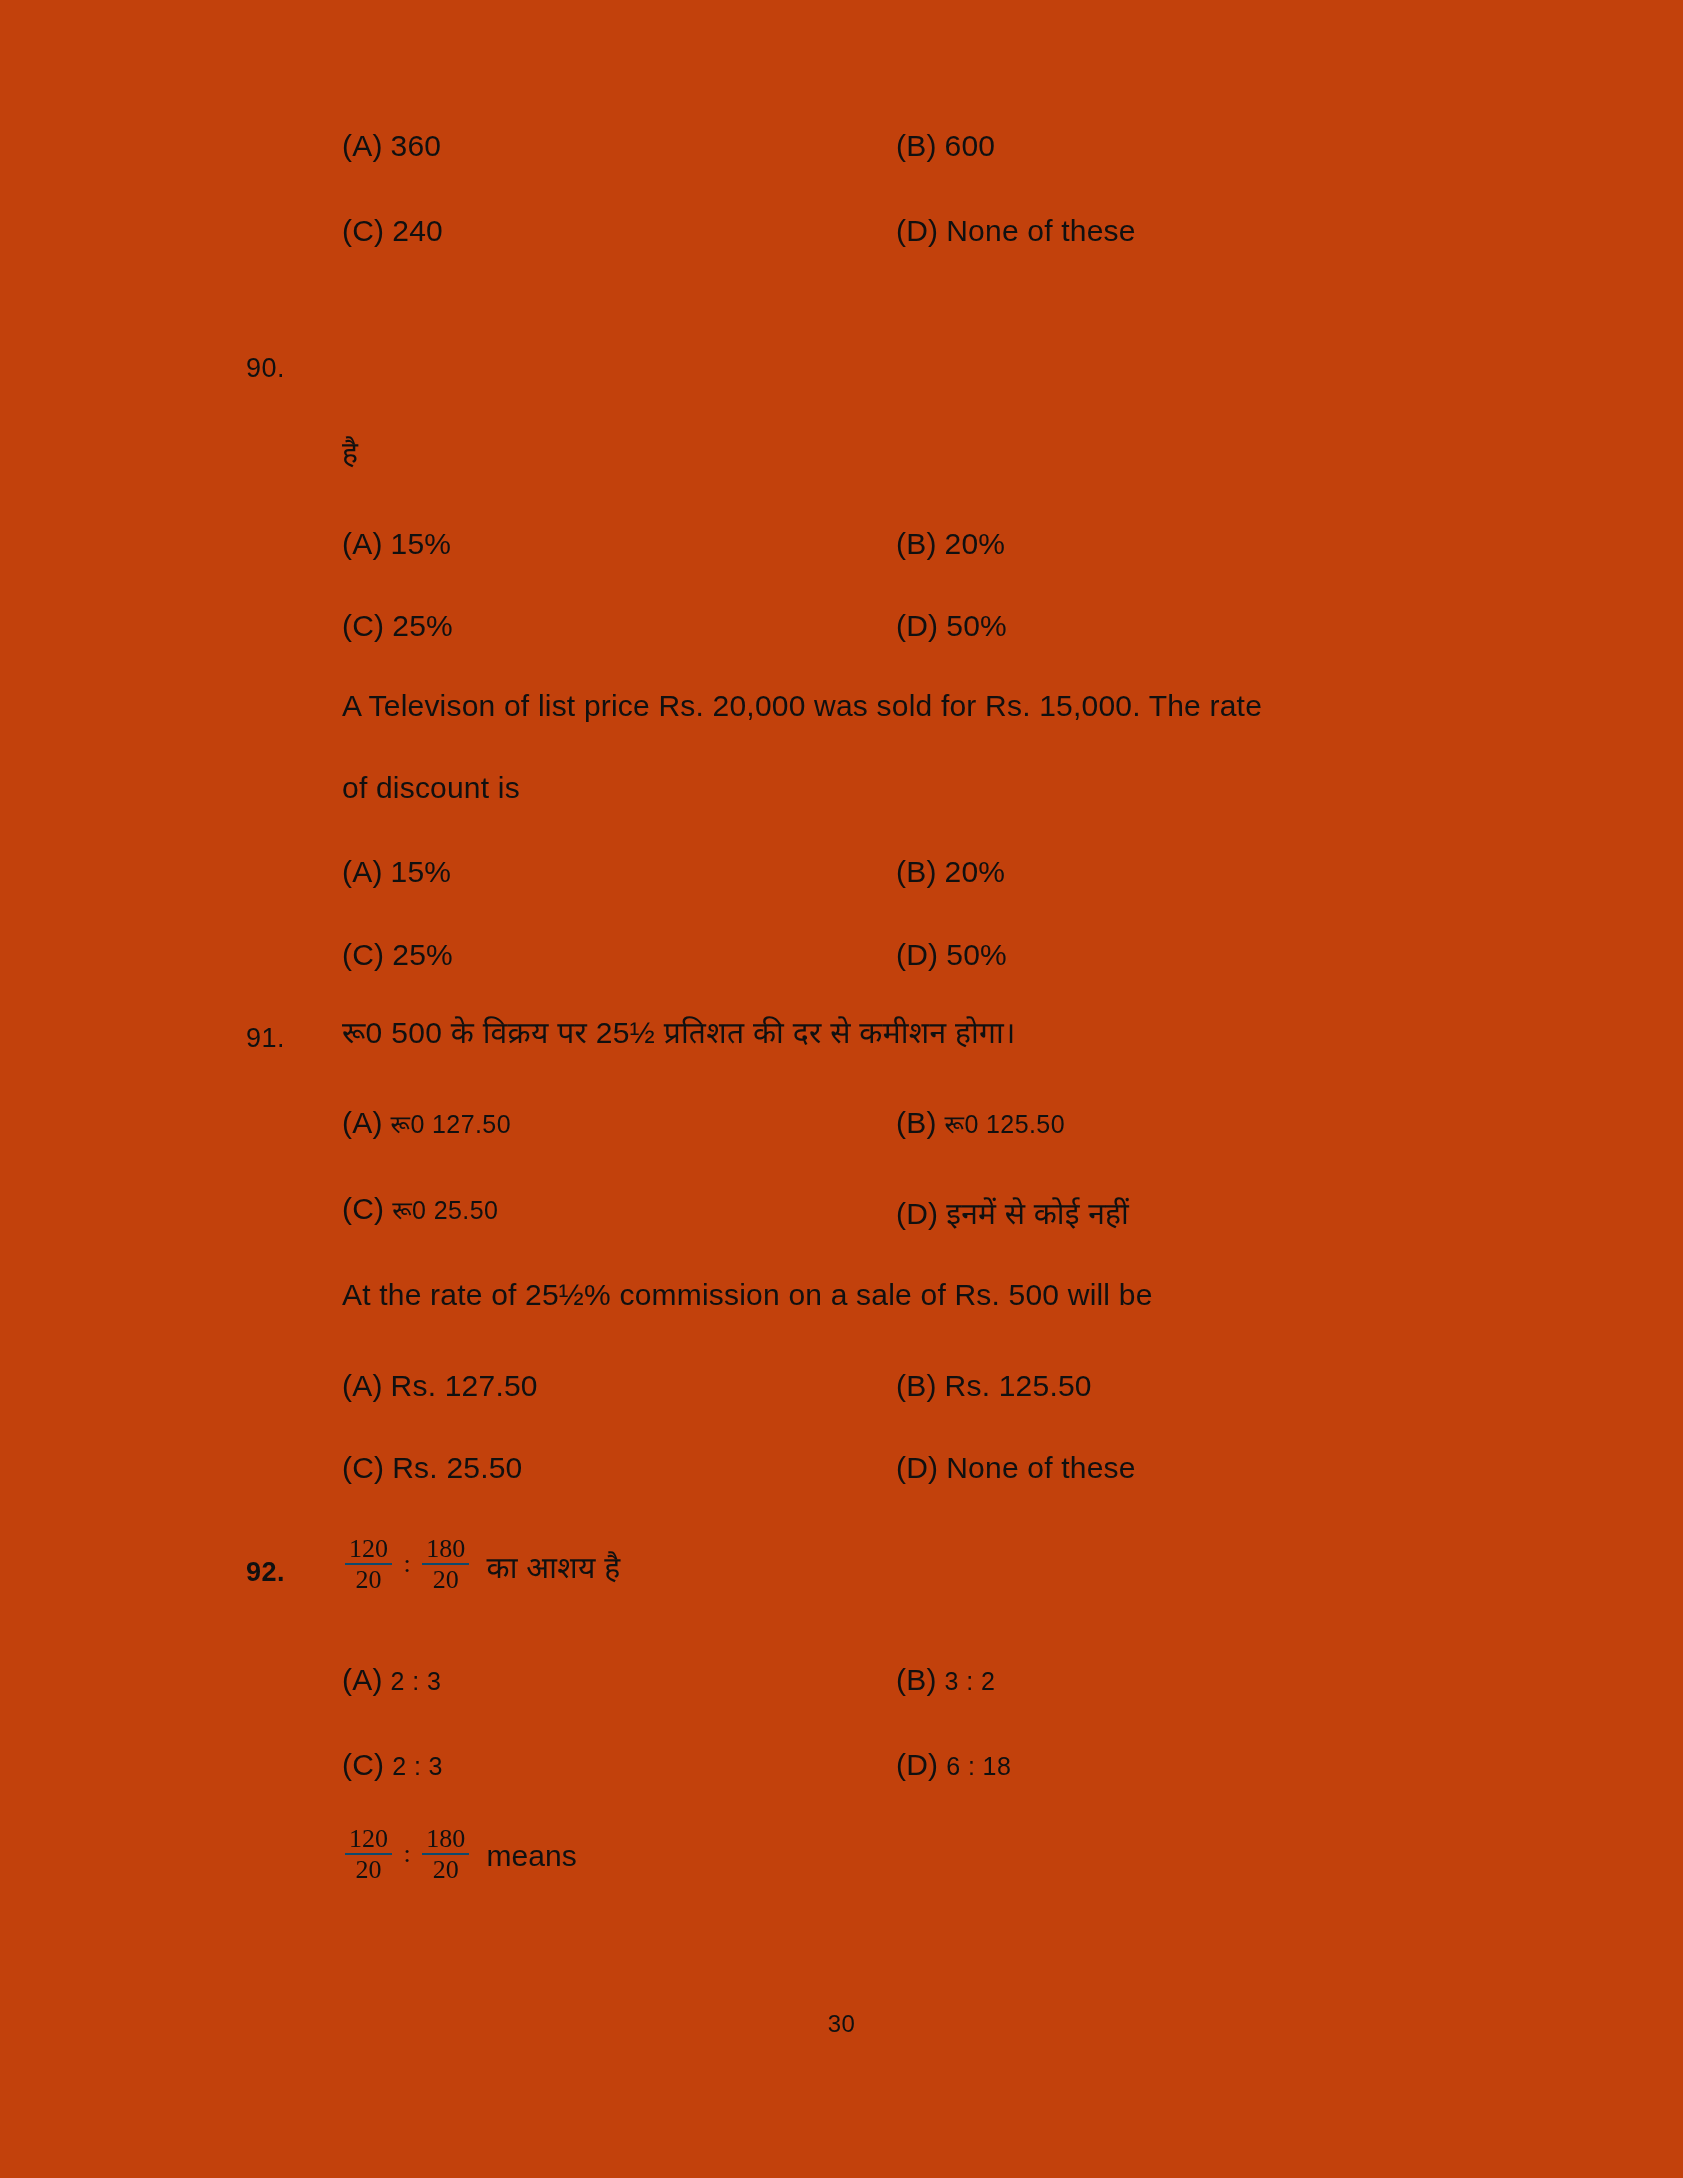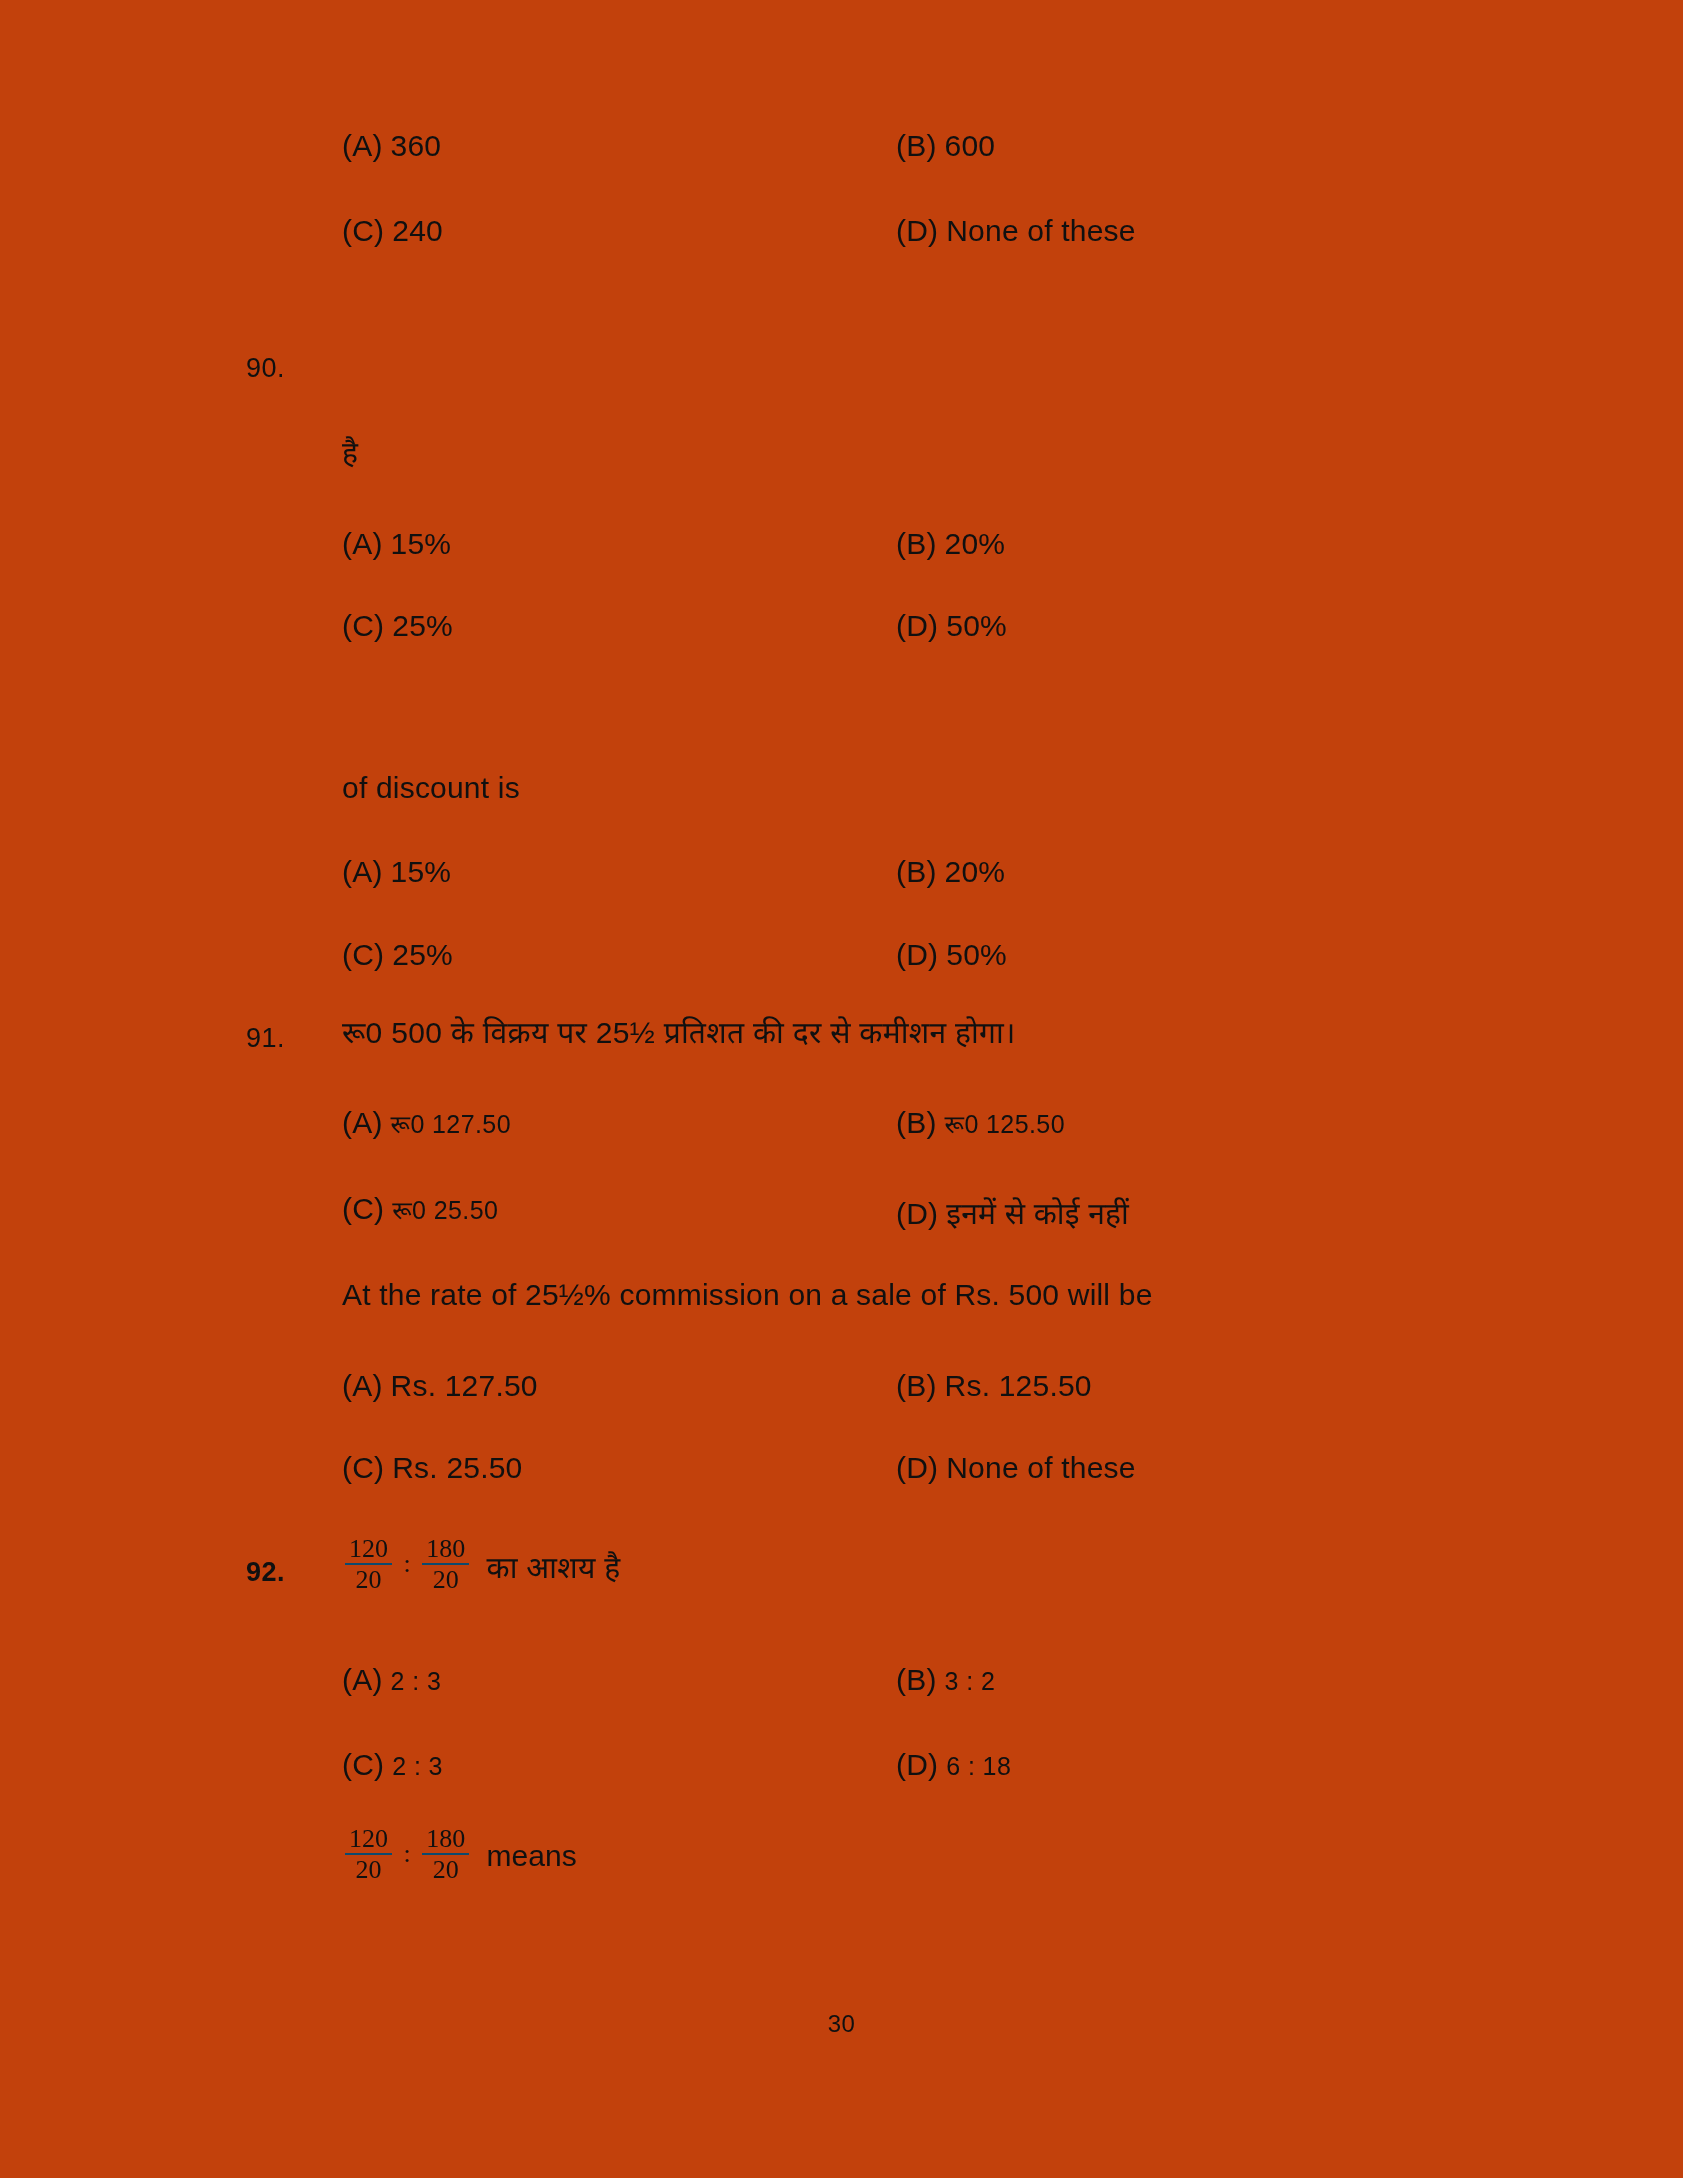--- a/index.html
+++ b/index.html
@@ -143,20 +143,21 @@
   <div class="opt right" style="top:527px;">
     <span class="marker">(B)</span><span>20%</span>
   </div>
   <div class="opt left" style="top:609px;">
     <span class="marker">(C)</span><span>25%</span>
   </div>
   <div class="opt right" style="top:609px;">
     <span class="marker">(D)</span><span>50%</span>
   </div>
 
+  <div class="qtext" style="top:691px;">A Televison of list price Rs. 20,000 was sold for Rs. 15,000. The rate</div>
   <div class="qtext" style="top:773px;">of discount is</div>
 
   <div class="opt left" style="top:855px;">
     <span class="marker">(A)</span><span>15%</span>
   </div>
   <div class="opt right" style="top:855px;">
     <span class="marker">(B)</span><span>20%</span>
   </div>
   <div class="opt left" style="top:938px;">
     <span class="marker">(C)</span><span>25%</span>

